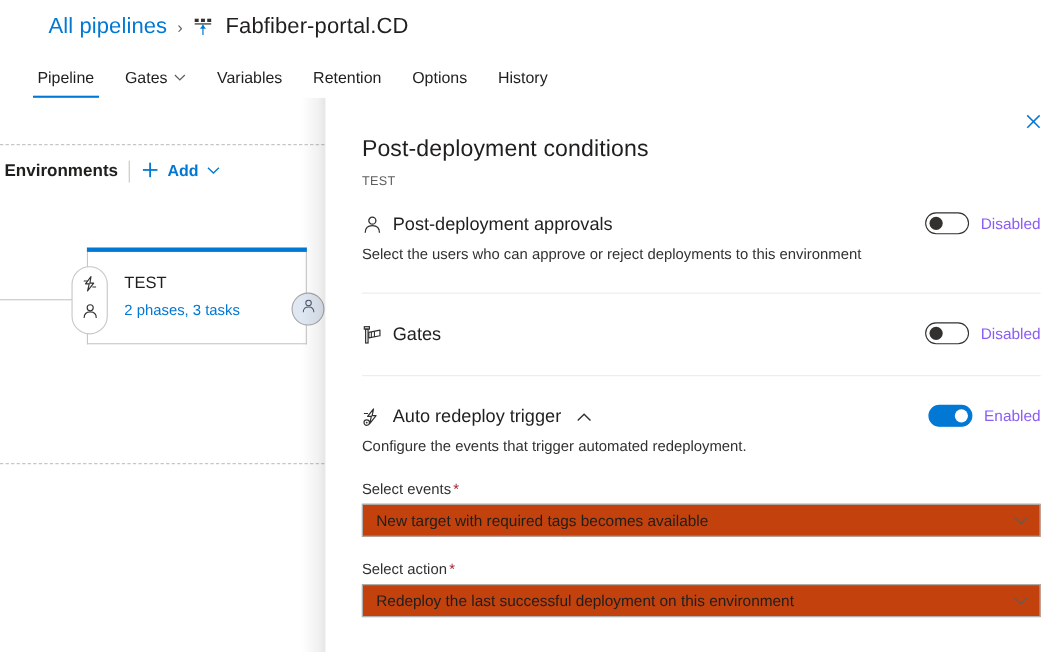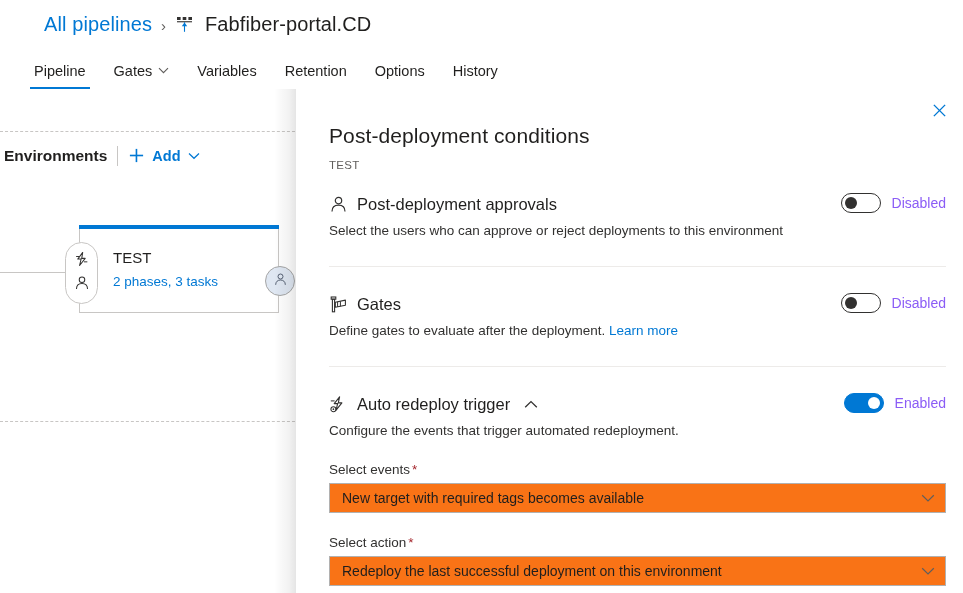--- a/index.html
+++ b/index.html
@@ -191,21 +191,21 @@
   }
   .switch.off .knob { left: 3px; background: #323130; }
   .switch.on  .knob { right: 3px; background: #ffffff; }
   .switch-label { font-size: 14px; color: #8b5cf6; white-space: nowrap; }
 
   .field { margin-top: 22px; }
   .field-label { font-size: 13.5px; color: #323130; margin-bottom: 6px; }
   .req { color: #a4262c; margin-left: 2px; }
   .select-box {
     position: relative; width: 617px; height: 30px;
-    border: 1px solid #b1b1b1; background: #f97316;
+    border: 1px solid #b1b1b1; background: #c2410c;
     display: flex; align-items: center; cursor: pointer;
   }
   .select-value {
     font-size: 14px; color: #201f1e; padding-left: 12px;
     white-space: nowrap; overflow: hidden; text-overflow: ellipsis;
     padding-right: 34px;
   }
   .select-caret {
     position: absolute; right: 10px; top: 50%; transform: translateY(-50%);
     color: #605e5c; display: flex; align-items: center;
@@ -369,24 +369,20 @@
             <svg viewBox="0 0 19 19" width="19" height="19">
               <rect x="2.2" y="2" width="4.6" height="2.2" fill="none" stroke="#323130" stroke-width="1.1"></rect>
               <rect x="3.4" y="4.2" width="2.2" height="12.6" fill="none" stroke="#323130" stroke-width="1.1"></rect>
               <path d="M6.3 7.2 L16.4 5.1 L16.4 10.2 L6.3 12.2 Z" fill="none" stroke="#323130" stroke-width="1.1" stroke-linejoin="round"></path>
               <line x1="8.6" y1="6.8" x2="8.6" y2="11.9" stroke="#323130" stroke-width="1"></line>
               <line x1="11.4" y1="6.3" x2="11.4" y2="11.4" stroke="#323130" stroke-width="1"></line>
             </svg>
           </span>
           <span class="sec-name">Gates</span>
         </div>
-        <div class="sec-desc">
-          <span>Define gates to evaluate after the deployment.</span>
-          <a>Learn more</a>
-        </div>
       </div>
 
       <div class="section">
         <div class="toggle-wrap">
           <div class="switch on">
             <span class="knob"></span>
           </div>
           <span class="switch-label">Enabled</span>
         </div>
         <div class="sec-head">

